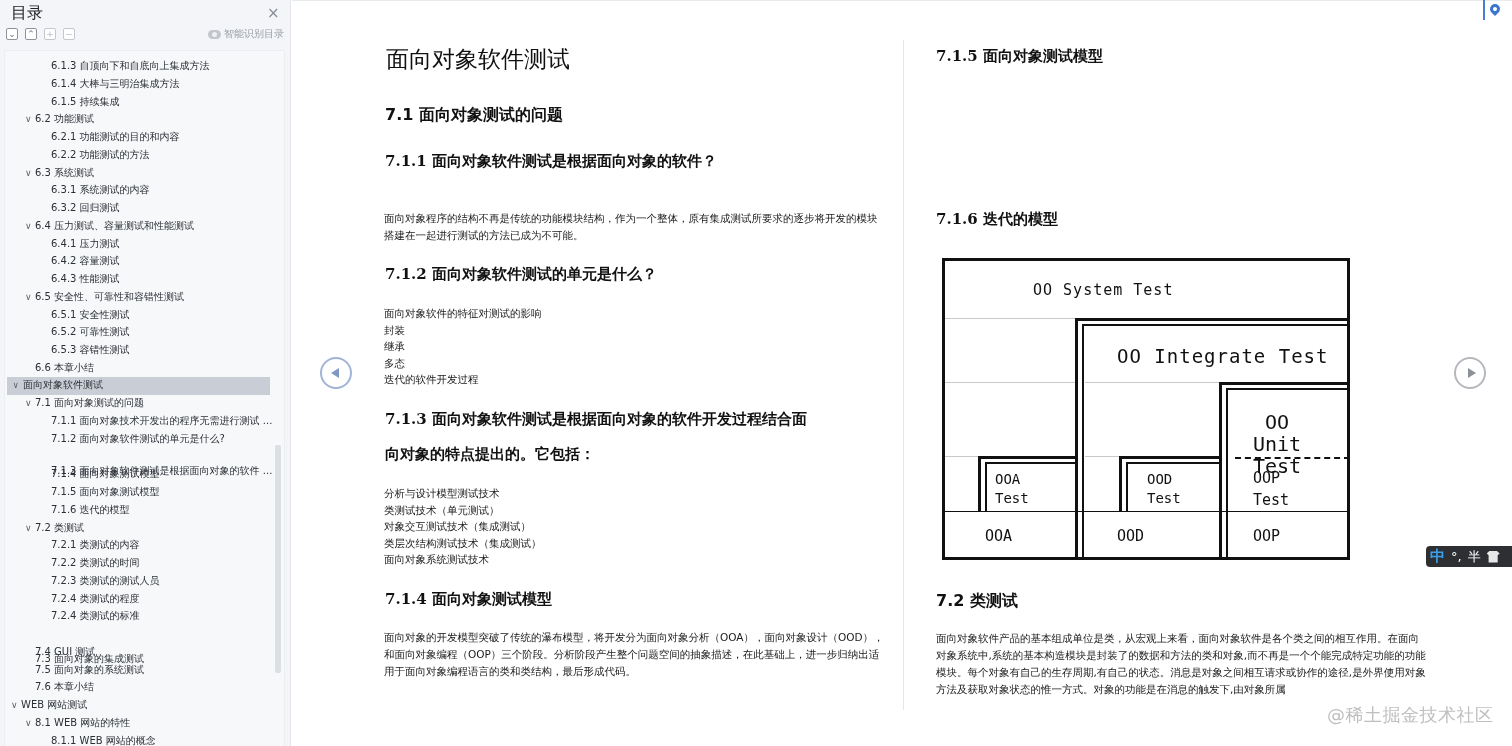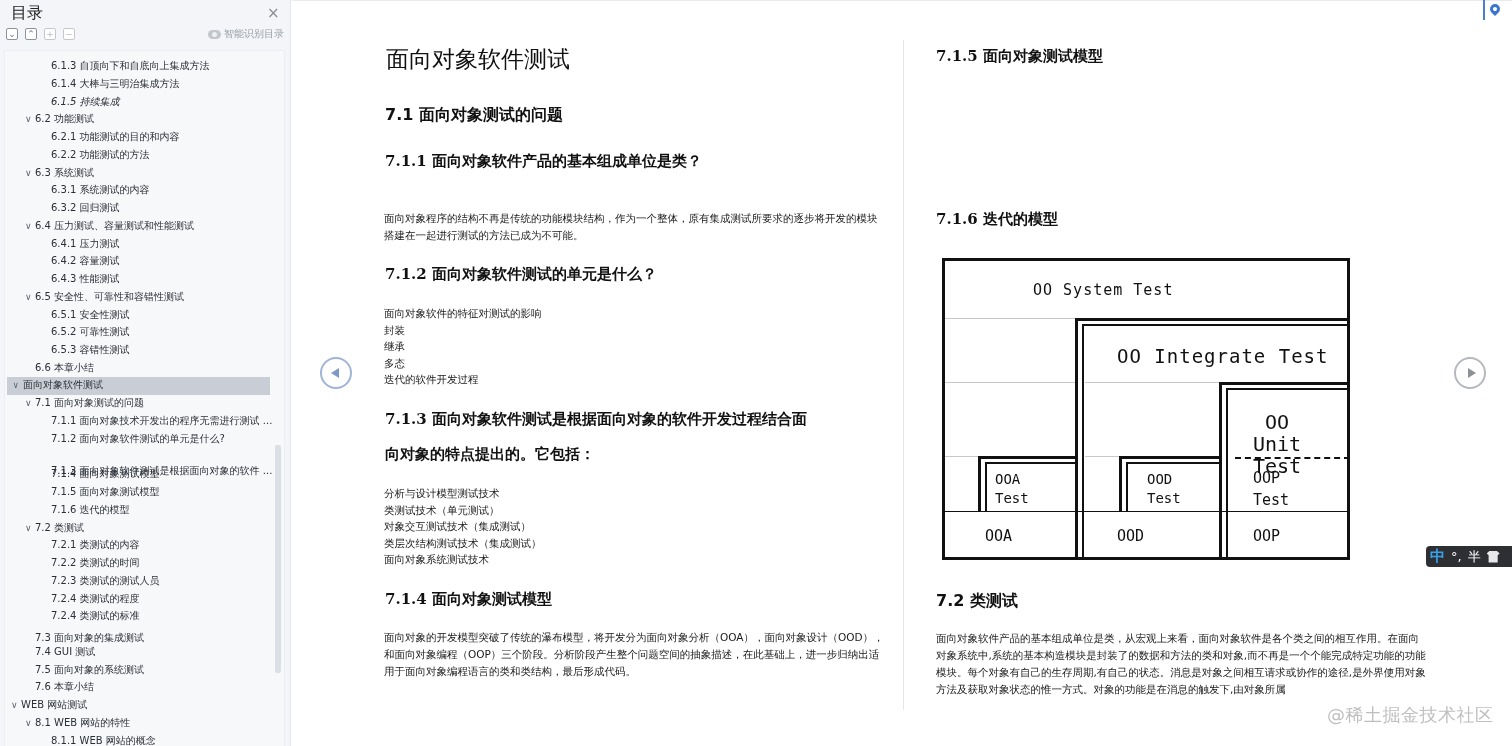--- a/index.html
+++ b/index.html
@@ -72,21 +72,21 @@
     </div>
     <div class="sb-smart">
       <span class="eye"></span>
       <span>智能识别目录</span>
     </div>
 
     <div class="toc" id="toc">
       <div class="toc-scroll"></div>
     <div class="toc-item" style="top: 6px; padding-left: 46px;"><span>6.1.3 自顶向下和自底向上集成方法</span></div>
         <div class="toc-item" style="top: 23.75px; padding-left: 46px;"><span>6.1.4 大棒与三明治集成方法</span></div>
-        <div class="toc-item" style="top: 41.5px; padding-left: 46px; font-style: italic;"><span>6.1.5 持续集成</span></div>
+        <div class="toc-item" style="top: 41.5px; padding-left: 46px;"><span>6.1.5 持续集成</span></div>
         <div class="toc-item" style="top: 59.25px; padding-left: 20px;"><span class="chev">∨</span><span>6.2 功能测试</span></div>
         <div class="toc-item" style="top: 77px; padding-left: 46px;"><span>6.2.1 功能测试的目的和内容</span></div>
         <div class="toc-item" style="top: 94.75px; padding-left: 46px;"><span>6.2.2 功能测试的方法</span></div>
         <div class="toc-item" style="top: 112.5px; padding-left: 20px;"><span class="chev">∨</span><span>6.3 系统测试</span></div>
         <div class="toc-item" style="top: 130.25px; padding-left: 46px;"><span>6.3.1 系统测试的内容</span></div>
         <div class="toc-item" style="top: 148px; padding-left: 46px;"><span>6.3.2 回归测试</span></div>
         <div class="toc-item" style="top: 165.75px; padding-left: 20px;"><span class="chev">∨</span><span>6.4 压力测试、容量测试和性能测试</span></div>
         <div class="toc-item" style="top: 183.5px; padding-left: 46px;"><span>6.4.1 压力测试</span></div>
         <div class="toc-item" style="top: 201.25px; padding-left: 46px;"><span>6.4.2 容量测试</span></div>
         <div class="toc-item" style="top: 219px; padding-left: 46px;"><span>6.4.3 性能测试</span></div>
@@ -102,42 +102,42 @@
         <div class="toc-item" style="top: 411px; padding-left: 46px;"><span>7.1.3 面向对象软件测试是根据面向对象的软件 ...</span></div>
         <div class="toc-item" style="top: 414.25px; padding-left: 46px;"><span>7.1.4 面向对象测试模型</span></div>
         <div class="toc-item" style="top: 432px; padding-left: 46px;"><span>7.1.5 面向对象测试模型</span></div>
         <div class="toc-item" style="top: 449.75px; padding-left: 46px;"><span>7.1.6 迭代的模型</span></div>
         <div class="toc-item" style="top: 467.5px; padding-left: 20px;"><span class="chev">∨</span><span>7.2  类测试</span></div>
         <div class="toc-item" style="top: 485.25px; padding-left: 46px;"><span>7.2.1 类测试的内容</span></div>
         <div class="toc-item" style="top: 503px; padding-left: 46px;"><span>7.2.2 类测试的时间</span></div>
         <div class="toc-item" style="top: 520.75px; padding-left: 46px;"><span>7.2.3 类测试的测试人员</span></div>
         <div class="toc-item" style="top: 538.5px; padding-left: 46px;"><span>7.2.4 类测试的程度</span></div>
         <div class="toc-item" style="top: 556.25px; padding-left: 46px;"><span>7.2.4 类测试的标准</span></div>
-        <div class="toc-item" style="top: 578px; padding-left: 20px; text-align: center;"><span class="chev"></span><span>7.3  面向对象的集成测试</span></div>
+        <div class="toc-item" style="top: 599px; padding-left: 20px; text-align: center;"><span class="chev"></span><span>7.3  面向对象的集成测试</span></div>
         <div class="toc-item" style="top: 591.75px; padding-left: 20px;"><span class="chev"></span><span>7.4 GUI 测试</span></div>
         <div class="toc-item" style="top: 609.5px; padding-left: 20px;"><span class="chev"></span><span>7.5  面向对象的系统测试</span></div>
         <div class="toc-item" style="top: 627.25px; padding-left: 20px;"><span class="chev"></span><span>7.6 本章小结</span></div>
         <div class="toc-item" style="top: 645px; padding-left: 6px;"><span class="chev">∨</span><span>WEB 网站测试</span></div>
         <div class="toc-item" style="top: 662.75px; padding-left: 20px;"><span class="chev">∨</span><span>8.1 WEB 网站的特性</span></div>
         <div class="toc-item" style="top: 680.5px; padding-left: 46px;"><span>8.1.1 WEB 网站的概念</span></div>
       </div>
   </div>
 
   <div class="doc">
     <div class="topline"></div>
     <div class="nav-btn nav-prev"></div>
     <div class="nav-btn nav-next"></div>
     <div class="loc-pin">
         <div class="pin"></div>
       </div>
     <div class="page-sep"></div>
 
     <div class="h1" style="left:94px; top:44px;">面向对象软件测试</div>
     <div class="h2" style="left:93px; top:105px;">7.1  面向对象测试的问题</div>
-    <div class="h3" style="left:93px; top:152px;">7.1.1 面向对象软件产品的基本组成单位是类？</div>
+    <div class="h3" style="left:93px; top:152px;">7.1.1 面向对象软件测试是根据面向对象的软件？</div>
     <div class="para" style="left:92px; top:210px; width:500px;">面向对象程序的结构不再是传统的功能模块结构，作为一个整体，原有集成测试所要求的逐步将开发的模块搭建在一起进行测试的方法已成为不可能。</div>
     <div class="h3" style="left:93px; top:265px;">7.1.2 面向对象软件测试的单元是什么？</div>
     <div class="txt lst" style="left:92px; top:305px;">
       <span class="li">面向对象软件的特征对测试的影响</span>
       <span class="li">封装</span>
       <span class="li">继承</span>
       <span class="li">多态</span>
       <span class="li">迭代的软件开发过程</span>
     </div>
     <div class="h3" style="left:93px; top:410px;">7.1.3 面向对象软件测试是根据面向对象的软件开发过程结合面</div>

